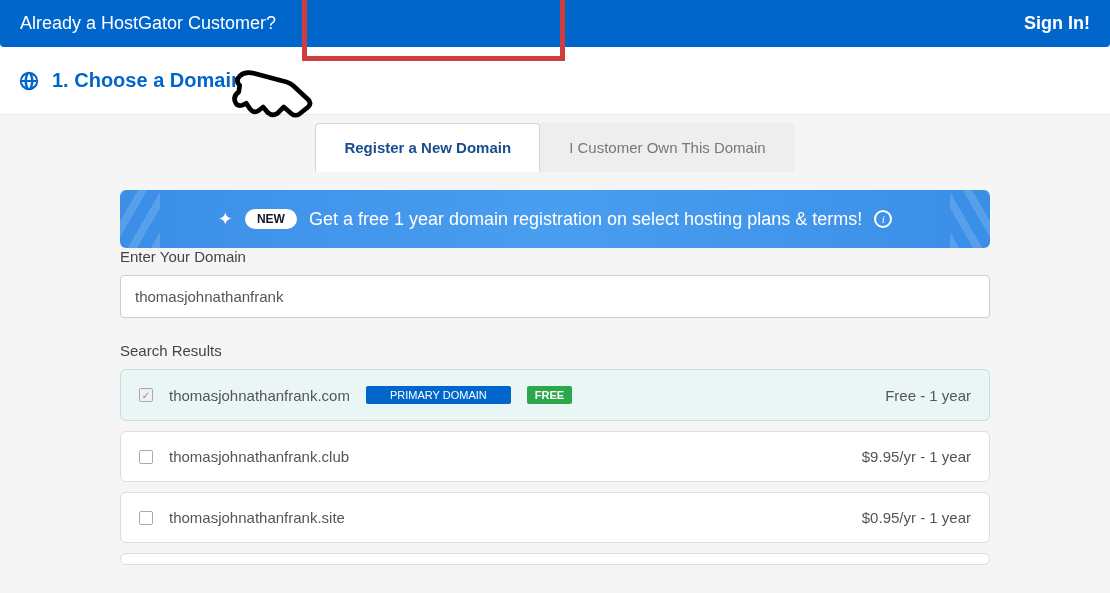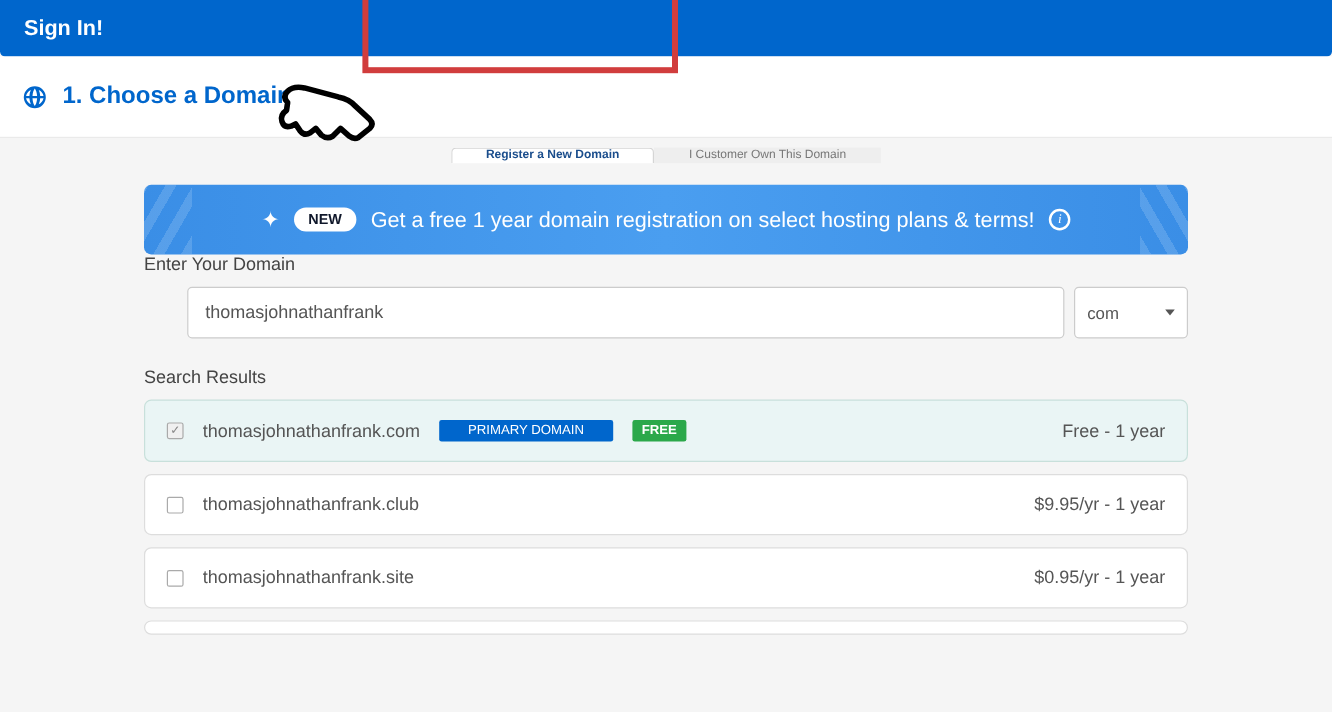--- a/index.html
+++ b/index.html
@@ -59,22 +59,22 @@
       position: absolute;
       left: 302px;
       top: -65px;
       width: 263px;
       height: 79px;
       border: 5px solid #d13d3d;
       z-index: 5;
       pointer-events: none;
     }
     .tab {
-      padding: 0 28px;
-      font-size: 10px;
+      padding: 15px 28px;
+      font-size: 15px;
       color: #777;
       cursor: pointer;
       background: #eeeeee;
       border: 1px solid transparent;
       text-align: right;
     }
     .tab.active {
       background: white;
       border: 1px solid #d5d5d5;
       border-bottom: none;
@@ -145,21 +145,20 @@
     
     .field-label {
       margin-top: 0;
       font-size: 15px;
       color: #444;
     }
     .domain-input-row {
       display: flex;
       gap: 8px;
       margin-top: 10px;
-      margin-left: 36px;
     }
     .domain-input {
       flex: 1;
       padding: 12px 14px;
       border: 1px solid #ccc;
       border-radius: 4px;
       font-size: 15px;
       color: #555;
     }
     .tld-select {
@@ -236,20 +235,21 @@
       font-weight: bold;
       border-radius: 2px;
     }
     .spacer { flex: 1; }
     .price { color: #555; font-size: 15px; }
   </style>
 </head>
 <body>
 
 <div class="header-bar">
+  <span>Already a HostGator Customer?</span>
   <span class="sign-in">Sign In!</span>
 </div>
 
 <div class="step-header">
   <span class="globe-icon">
     <svg viewBox="0 0 24 24" width="22" height="22" fill="#0066cc">
       <path d="M12 2a10 10 0 100 20 10 10 0 000-20zm7.93 9h-3.02a16 16 0 00-1.3-5.5A8.03 8.03 0 0119.93 11zM12 4c.9 1.2 1.9 3.3 2.1 7H9.9c.2-3.7 1.2-5.8 2.1-7zM4.07 13h3.02a16 16 0 001.3 5.5A8.03 8.03 0 014.07 13zm3.02-2H4.07a8.03 8.03 0 014.32-5.5A16 16 0 007.09 11zM12 20c-.9-1.2-1.9-3.3-2.1-7h4.2c-.2 3.7-1.2 5.8-2.1 7zm3.61-1.5a16 16 0 001.3-5.5h3.02a8.03 8.03 0 01-4.32 5.5z"></path>
     </svg>
   </span>
   <span class="step-title">1. Choose a Domain</span>
@@ -271,24 +271,20 @@
   <div class="promo-banner">
     <span class="sparkle">✦</span>
     <span class="new-badge">NEW</span>
     <span>Get a free 1 year domain registration on select hosting plans &amp; terms!</span>
     <span class="info-circle">i</span>
   </div>
 
   <div class="field-label">Enter Your Domain</div>
   <div class="domain-input-row">
     <input class="domain-input" type="text" value="thomasjohnathanfrank" style="">
-    <div class="tld-select">
-      <span>com</span>
-      <span class="caret-down"></span>
-    </div>
   </div>
 
   <div class="results-label">Search Results</div>
 
   <div class="result-row selected">
     <span class="checkbox checked">✓</span>
     <span class="domain-name">thomasjohnathanfrank.com</span>
     <span class="badge-primary">PRIMARY DOMAIN</span>
     <span class="badge-free">FREE</span>
     <span class="spacer"></span>

